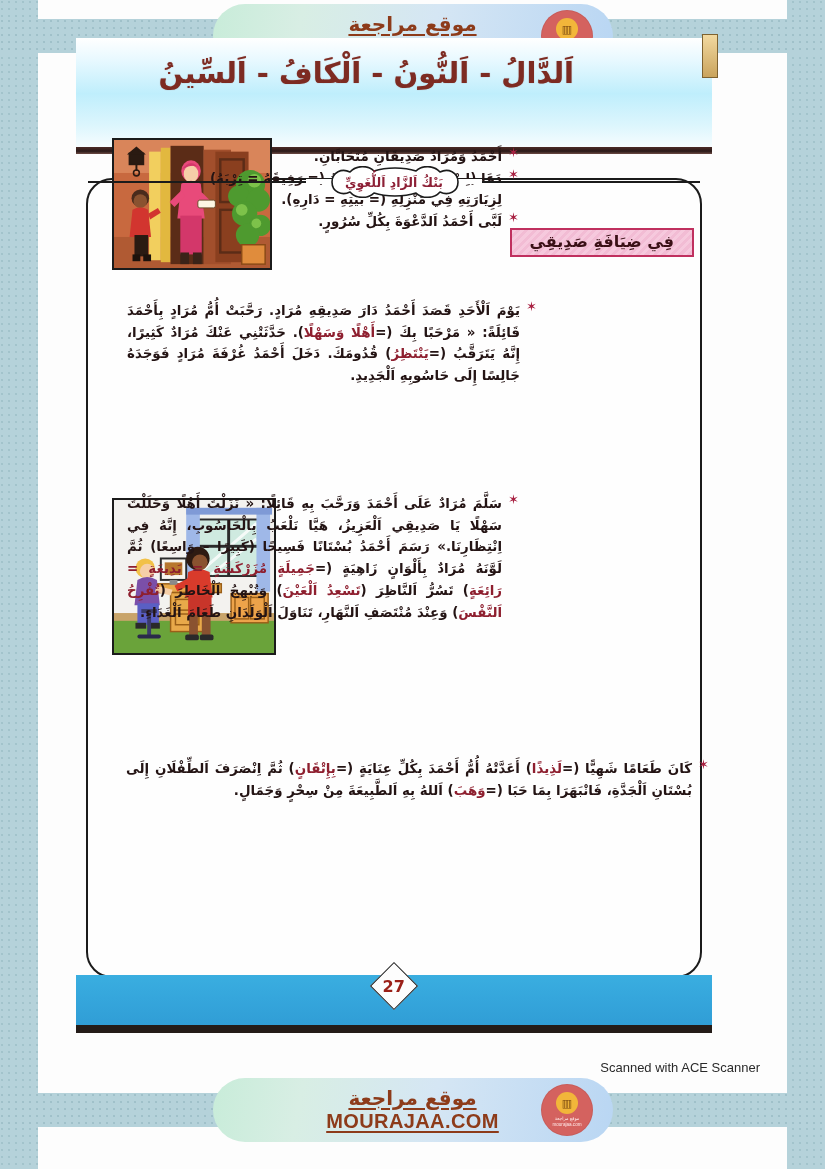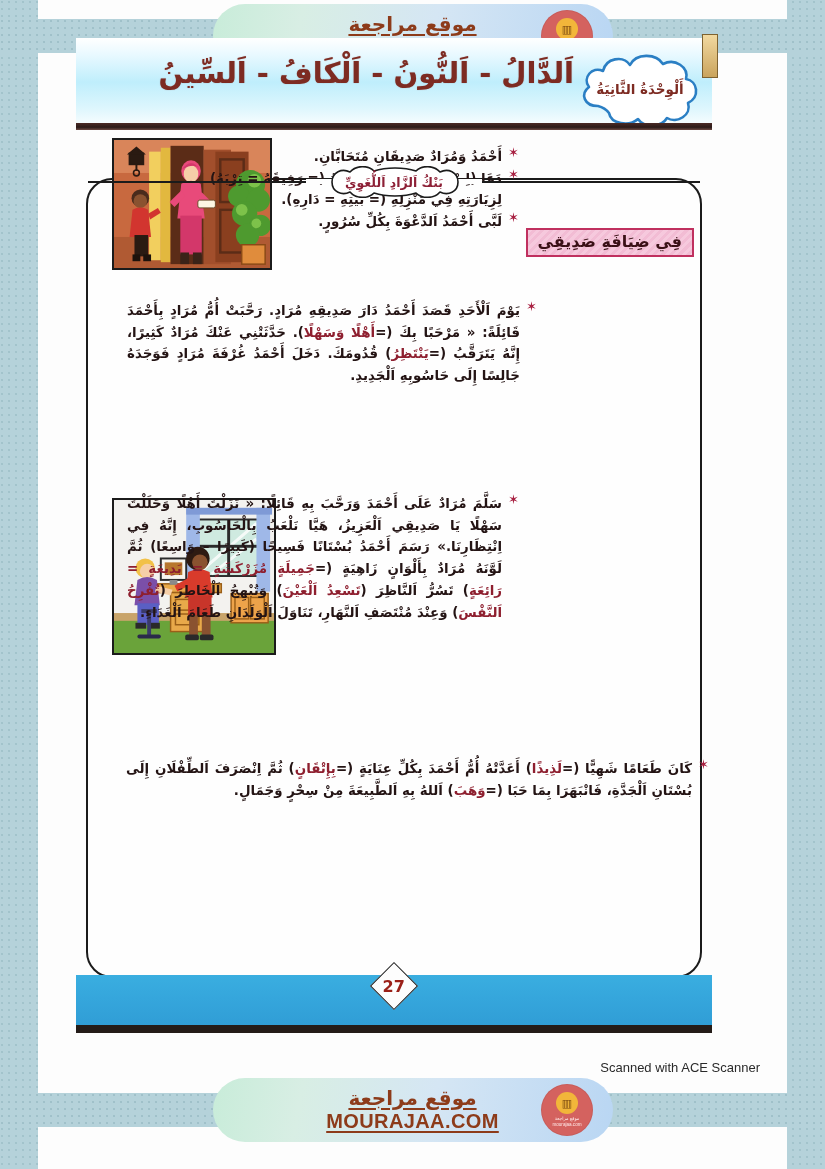--- a/index.html
+++ b/index.html
@@ -94,21 +94,21 @@
   
   .book {
     position: absolute;
     left: 76px; top: 38px;
     width: 636px; height: 995px;
   }
 
   
   .sky {
     position: absolute; left: 0; top: 0;
-    width: 636px; height: 92px;
+    width: 636px; height: 116px;
     background: linear-gradient(180deg,#ffffff 0%, #e9f9ff 18%, #bfeefc 48%, #ddf6fd 76%, #ffffff 100%);
   }
   .sky:after {
     content:""; position:absolute; left:0; right:0; bottom:0;
     height:7px;
     background: linear-gradient(180deg,#4b2a26 0%, #2b1a18 60%, #6d4a44 100%);
   }
   .spine-tab {
     position: absolute; right: -6px; top: -4px;
     width: 16px; height: 44px;
@@ -169,21 +169,21 @@
     width: 612px; height: 2px; background: #1b1b1b; z-index: 4;
   }
   .bank-rule.mask {
     left: 230px; width: 176px; height: 5px; top: 141px;
     background: #fefefe; z-index: 5;
   }
 
   
   .lesson-title {
     position: absolute; right: 18px; top: 190px;
-    padding: 2px 10px 4px;
+    padding: 2px 18px 4px;
     border: 2px solid #c0305f;
     background: repeating-linear-gradient(135deg,#f6c9dd 0 3px,#f2bcd4 3px 6px);
     direction: rtl;
     font-size: 16px; font-weight: 700; color: #3a1016;
     white-space: nowrap;
     z-index: 7;
   }
 
   
   .pic {
@@ -278,29 +278,20 @@
     </div>
   </div>
 
   <div class="book">
 
     <div class="sky">
       <div class="spine-tab"></div>
 
       <div class="unit-title">اَلدَّالُ  - اَلنُّونُ - اَلْكَافُ - اَلسِّينُ</div>
 
-      <div class="cloud">
-        <svg viewBox="0 0 128 78" width="128" height="78" aria-hidden="true">
-          <path d="M22 56 C8 56 4 44 13 37 C6 28 16 16 27 21 C30 8 47 5 54 15
-                   C60 3 80 3 87 14 C99 8 113 17 110 29 C122 31 124 47 112 53
-                   C116 65 101 74 91 68 C85 78 68 78 62 69 C53 77 35 74 33 63
-                   C30 59 26 57 22 56 Z" fill="#ffffff" stroke="#2b7fc4" stroke-width="2.6" stroke-linejoin="round"></path>
-        </svg>
-        <div class="cloud-text">أَلْوِحْدَةُ الثَّانِيَةُ</div>
-      </div>
     </div>
 
     <div class="card"></div>
 
     <div class="bank-rule"></div>
     <div class="bank-rule mask"></div>
     <div class="bank">
       <svg viewBox="0 0 172 32" width="172" height="32" aria-hidden="true">
         <path d="M24 16 C24 6 34 2 42 6 C48 -1 60 -1 66 5
                  C78 1 96 1 108 5 C114 -1 126 -1 132 6

